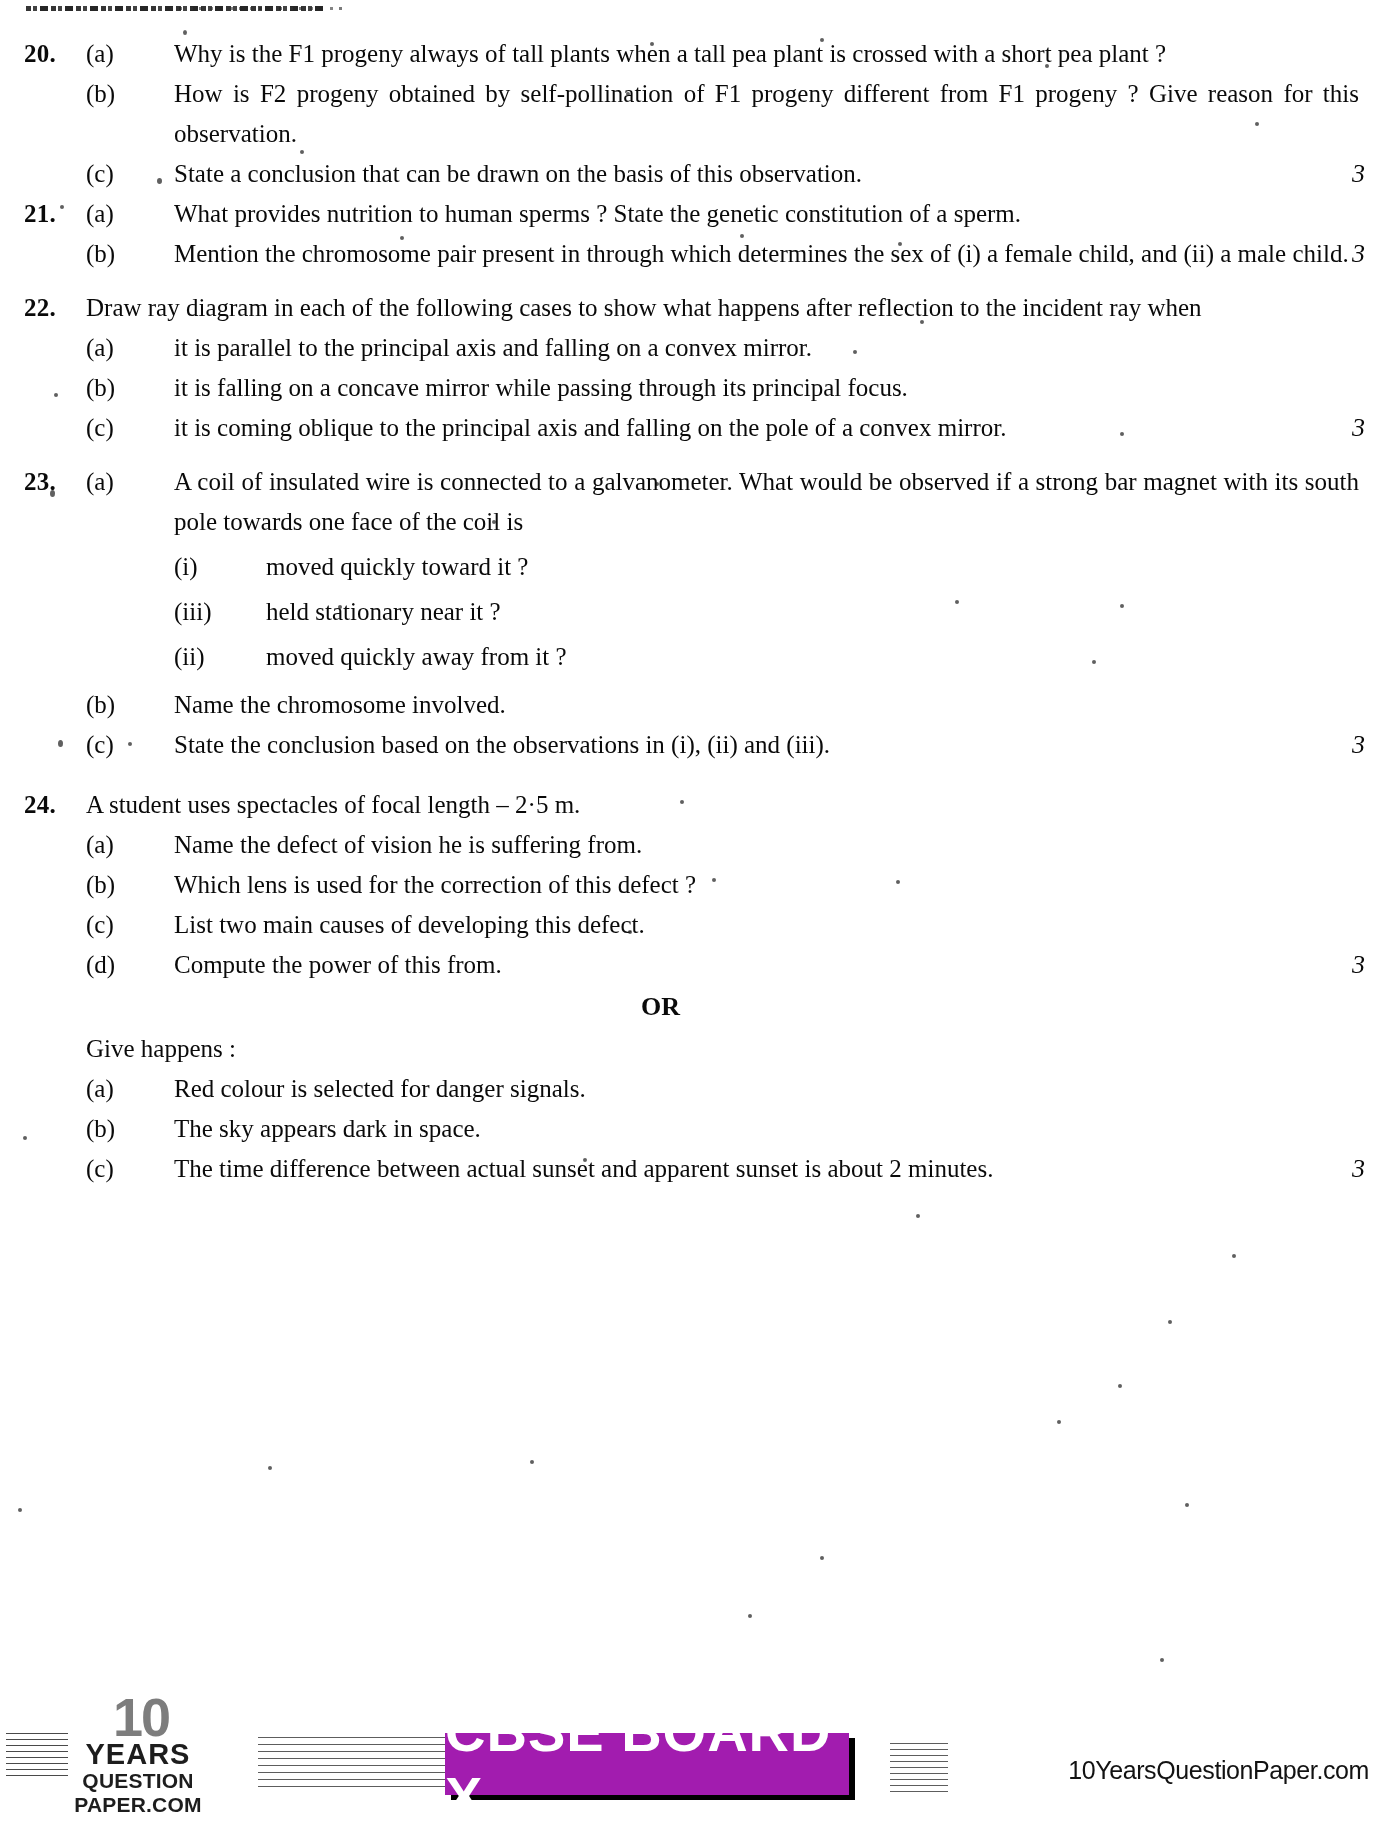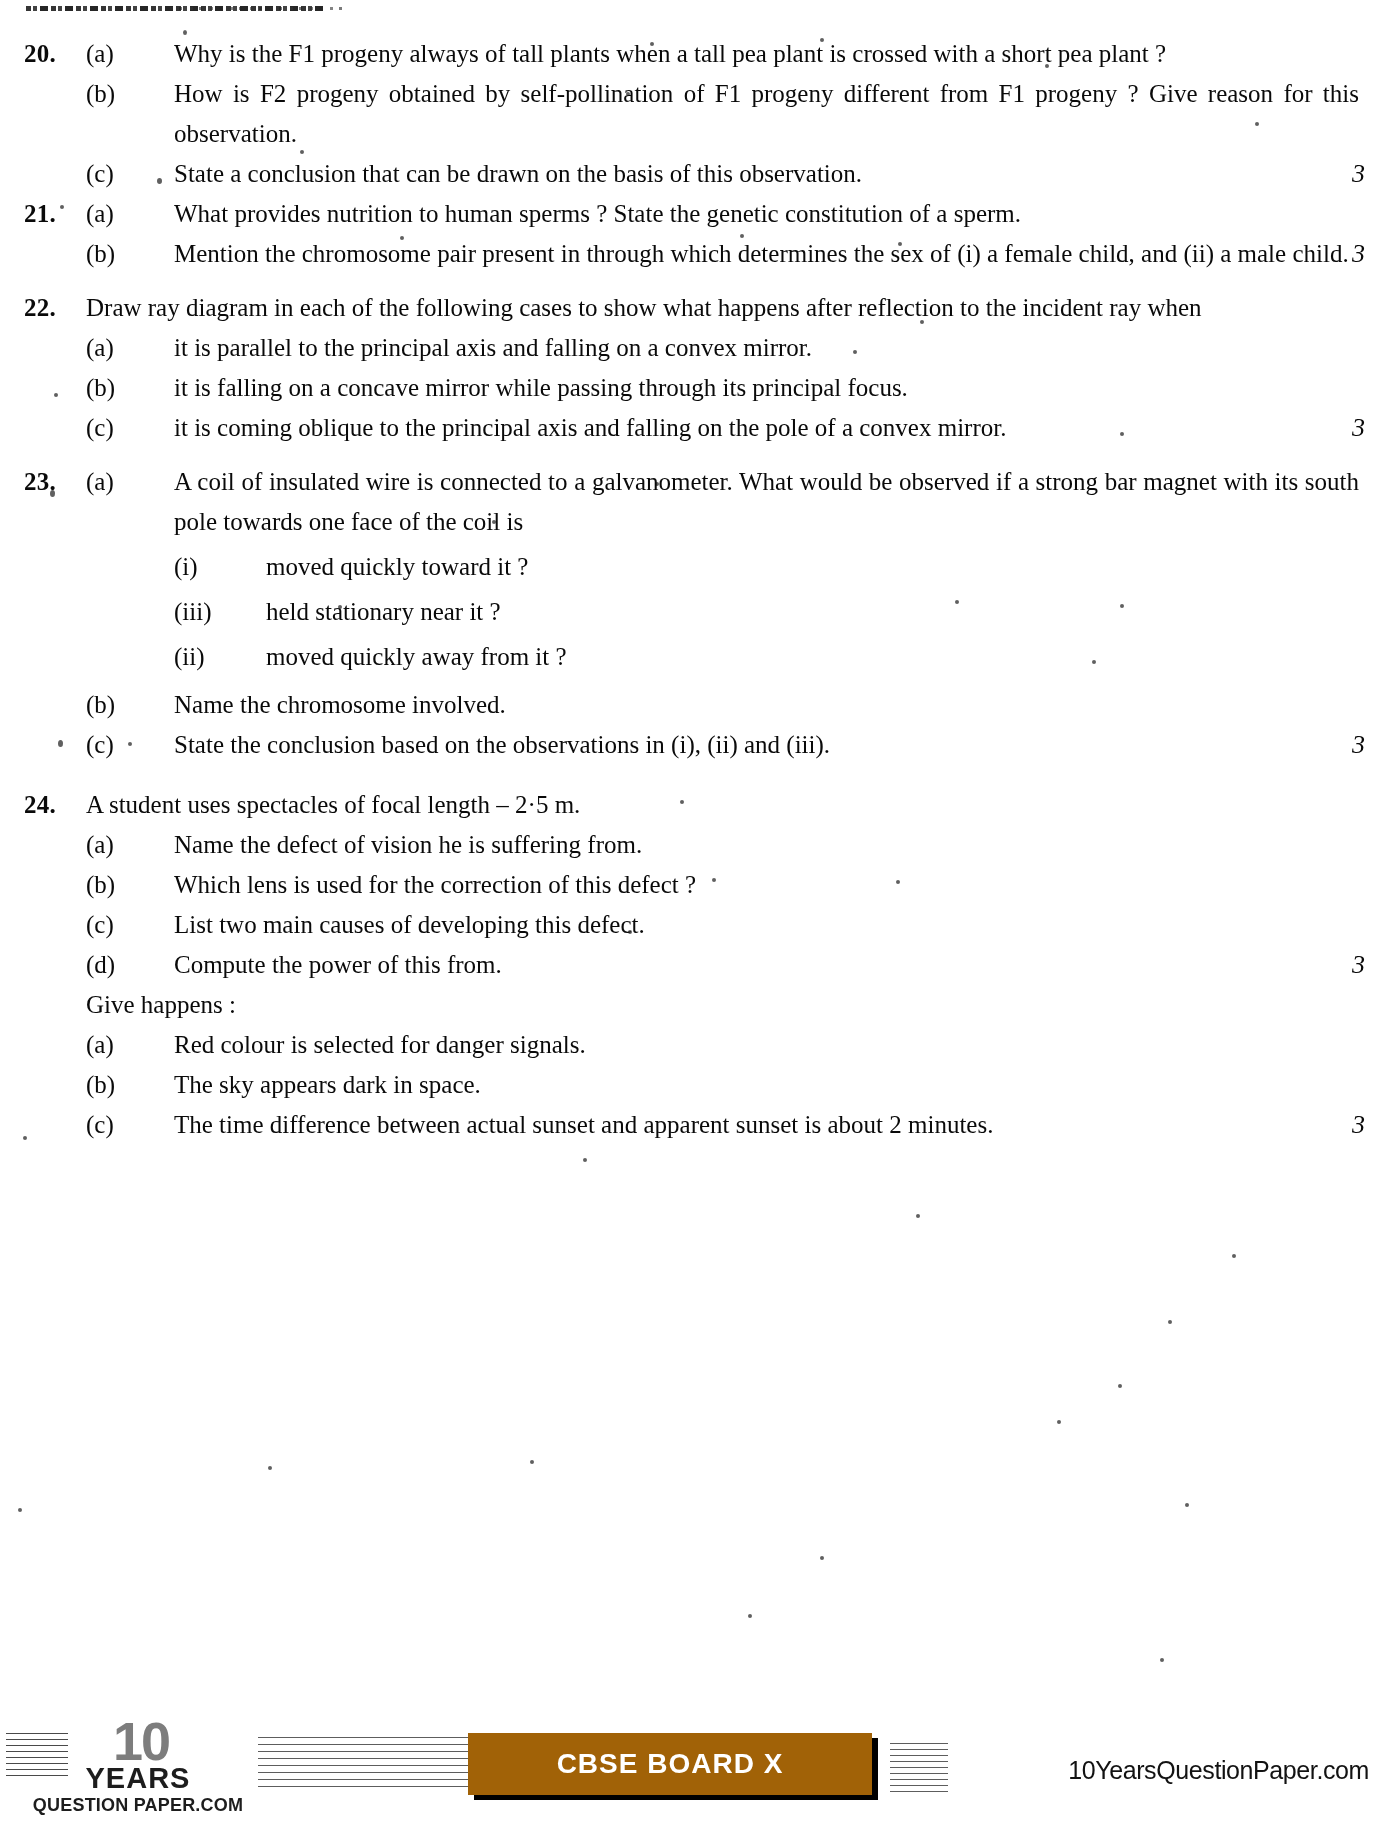--- a/index.html
+++ b/index.html
@@ -188,21 +188,21 @@
     margin-left: 6px;
   }
   .logo-years {
     font-size: 29px;
     font-weight: bold;
     color: #1d1d1d;
     line-height: 30px;
     letter-spacing: 1px;
   }
   .logo-dotcom {
-    font-size: 18px;
+    font-size: 21px;
     font-weight: bold;
     color: #1d1d1d;
     line-height: 24px;
     letter-spacing: .2px;
   }
   .stripes-left {
     position: absolute;
     left: 6px;
     bottom: 44px;
     width: 62px;
@@ -218,31 +218,31 @@
     bottom: 30px;
     width: 210px;
     height: 54px;
     background: repeating-linear-gradient(
       to bottom,
       #5d5d5d 0px, #5d5d5d 1px,
       transparent 1px, transparent 7px);
   }
   .banner {
     position: absolute;
-    left: 468px;
+    left: 445px;
     bottom: 26px;
     width: 404px;
     height: 62px;
-    background: #a16207;
+    background: #a21caf;
     color: #fff;
     display: flex;
     align-items: center;
     justify-content: center;
     font-family: "Liberation Sans", "DejaVu Sans", sans-serif;
-    font-size: 28px;
+    font-size: 56px;
     font-weight: bold;
     letter-spacing: 1px;
     box-shadow: 6px 5px 0 0 #000;
   }
   .stripes-right {
     position: absolute;
     left: 890px;
     bottom: 28px;
     width: 58px;
     height: 50px;
@@ -440,20 +440,21 @@
         <div class="sub">
           <div class="sublabel">(d)</div>
           <div class="subtext nojust">Compute the power of this from.</div>
           <div style="position:relative; width:0;">
             <span class="marks" style="right:-6px; top:0;">3</span>
           </div>
         </div>
       </div>
     </div>
 
+    <div class="or-line">OR</div>
 
     <div class="qrow">
       <div class="qnum"></div>
       <div class="qbody">
         <div class="stem nojust">Give happens :</div>
         <div class="sub">
           <div class="sublabel">(a)</div>
           <div class="subtext nojust">Red colour is selected for danger signals.</div>
         </div>
         <div class="sub">

